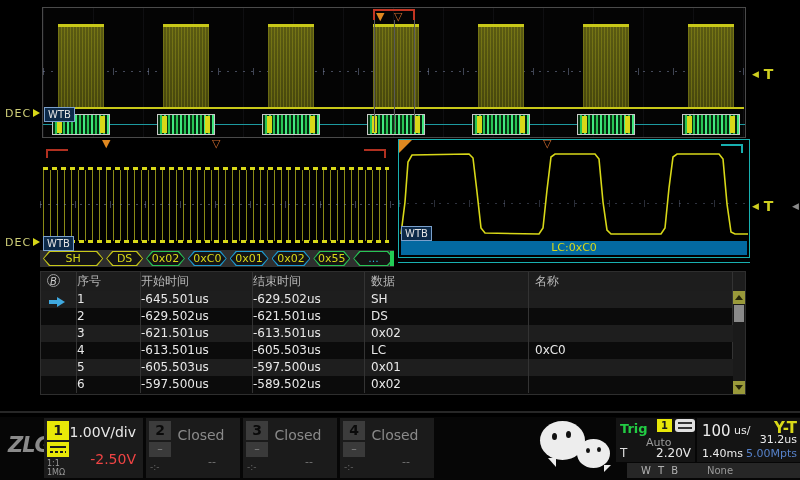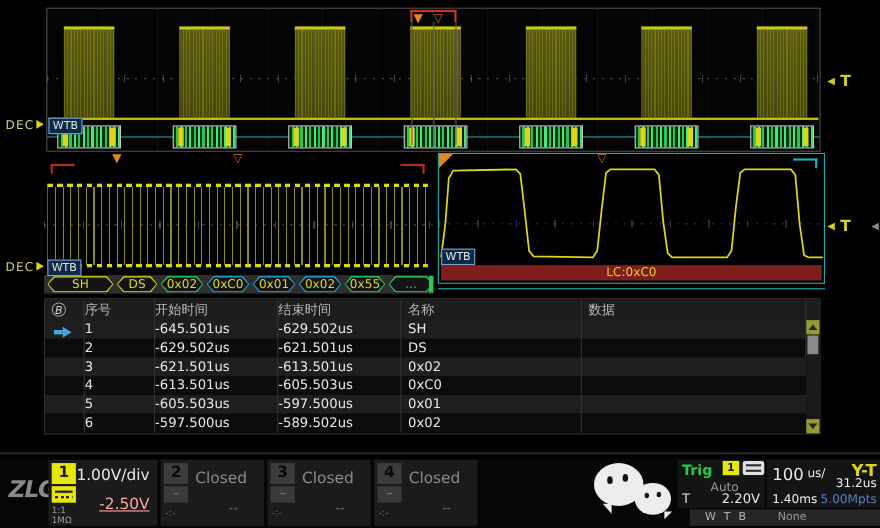--- a/index.html
+++ b/index.html
@@ -64,21 +64,21 @@
   .tok-yellow { background:#c8c818; }
   .tok-green  { background:#28c455; }
   .tok-cyan   { background:#1d9ad0; }
   .tok-dots .inner { color:#2ab4d8; }
   #token-endbar { position:absolute; right:0; bottom:1px; width:4px; height:15px; background:#22cc55; }
 
   
   #mid-right { position:absolute; left:398px; top:139px; width:352px; height:119px;
     border:1px solid #18b0b0; background:#000; }
   #mr-underline { position:absolute; left:398px; top:262px; width:352px; height:1px; background:#18b0b0; }
-  #lc-bar { position:absolute; left:2px; right:2px; bottom:2px; height:14px; background:#7f1d1d;
+  #lc-bar { position:absolute; left:2px; right:2px; bottom:2px; height:14px; background:#0369a1;
     color:#d8d818; font-size:11px; text-align:center; line-height:14px; }
   #mr-corner-orange { position:absolute; left:0; top:0; width:0; height:0;
     border-top:13px solid #e08820; border-right:13px solid transparent; }
 
   
   #dtable { position:absolute; left:40px; top:271px; width:706px; height:124px; background:#0b0b0b;
     border:1px solid #2e2e2e; font-size:12px; color:#e8e8e8; }
   .trow { display:grid; grid-template-columns:36px 64px 112px 112px 164px 1fr 12px; height:17px; line-height:17px; }
   .trow.head { height:19px; line-height:19px; background:#1d1d1d; color:#b8b8b8; }
   .trow.odd { background:#1e1e1e; } .trow.even { background:#0b0b0b; }
@@ -111,21 +111,21 @@
   .badge-on { background:#e8e808; color:#1a1a1a; }
   .badge-off { background:#3c3c3c; color:#0a0a0a; }
   .coup { position:absolute; left:3px; top:24px; width:22px; height:15px; }
   .coup-dc { background:
       linear-gradient(#1c1c1c,#1c1c1c) no-repeat 3px 4px/16px 2px,
       repeating-linear-gradient(90deg,#1c1c1c 0 3px,transparent 3px 5px) no-repeat 3px 9px/16px 2px,
       #e8e808; }
   .coup-off { background:#3a3a3a; color:#888; font-size:11px; text-align:center; line-height:13px; }
   .probe { position:absolute; left:3px; top:41px; color:#9a9a9a; font-size:8px; line-height:9px; }
   .ch-val1 { position:absolute; right:7px; top:6px; color:#e8e8e8; font-size:14px; }
-  .ch-val2 { position:absolute; right:7px; top:33px; color:#fca5a5; font-size:14px;text-decoration:underline; }
+  .ch-val2 { position:absolute; right:7px; top:33px; color:#ef4444; font-size:14px; }
   .ch-closed { position:absolute; left:0; right:0; top:9px; text-align:center; color:#8a8a8a; font-size:14px;margin-left:16px; }
   .ch-dash1 { position:absolute; left:4px; bottom:6px; color:#666; font-size:9px; }
   .ch-dash2 { position:absolute; right:24px; bottom:10px; color:#777; font-size:11px; }
 
   
   .wc-bub { position:absolute; background:#ededed; border-radius:50%; }
   .wc-bub::before, .wc-bub::after { content:""; position:absolute; background:#111; border-radius:50%; }
   #wc-big { left:540px; top:421px; width:45px; height:39px; }
   #wc-big::before { left:12px; top:12px; width:5px; height:7px; }
   #wc-big::after { left:26px; top:10px; width:5px; height:7px; }
@@ -273,22 +273,22 @@
     <span class="arr">◀</span> <span>T</span>
   </div>
   <div id="right-nub">◀</div>
 
   <div id="dtable">
     <div class="trow head">
       <div class="tcell"><span class="b-icon">B</span></div>
       <div class="tcell num">序号</div>
       <div class="tcell t1">开始时间</div>
       <div class="tcell t2">结束时间</div>
+      <div class="tcell data">数据</div>
       <div class="tcell name">名称</div>
-      <div class="tcell data">数据</div>
       <div class="tcell last"></div>
     </div>
 
     <div class="trow odd">
       <div class="tcell"><span class="row-arrow"><span class="bar"></span><span class="tip"></span></span></div>
       <div class="tcell num">1</div>
       <div class="tcell t1">-645.501us</div>
       <div class="tcell t2">-629.502us</div>
       <div class="tcell name">SH</div>
       <div class="tcell data"></div>
@@ -309,20 +309,21 @@
       <div class="tcell t1">-621.501us</div>
       <div class="tcell t2">-613.501us</div>
       <div class="tcell data">0x02</div>
       <div class="tcell last"></div>
     </div>
     <div class="trow even">
       <div class="tcell"></div>
       <div class="tcell num">4</div>
       <div class="tcell t1">-613.501us</div>
       <div class="tcell t2">-605.503us</div>
+      <div class="tcell name">LC</div>
       <div class="tcell data">0xC0</div>
       <div class="tcell last"></div>
     </div>
     <div class="trow odd">
       <div class="tcell"></div>
       <div class="tcell num">5</div>
       <div class="tcell t1">-605.503us</div>
       <div class="tcell t2">-597.500us</div>
       <div class="tcell data">0x01</div>
       <div class="tcell last"></div>

